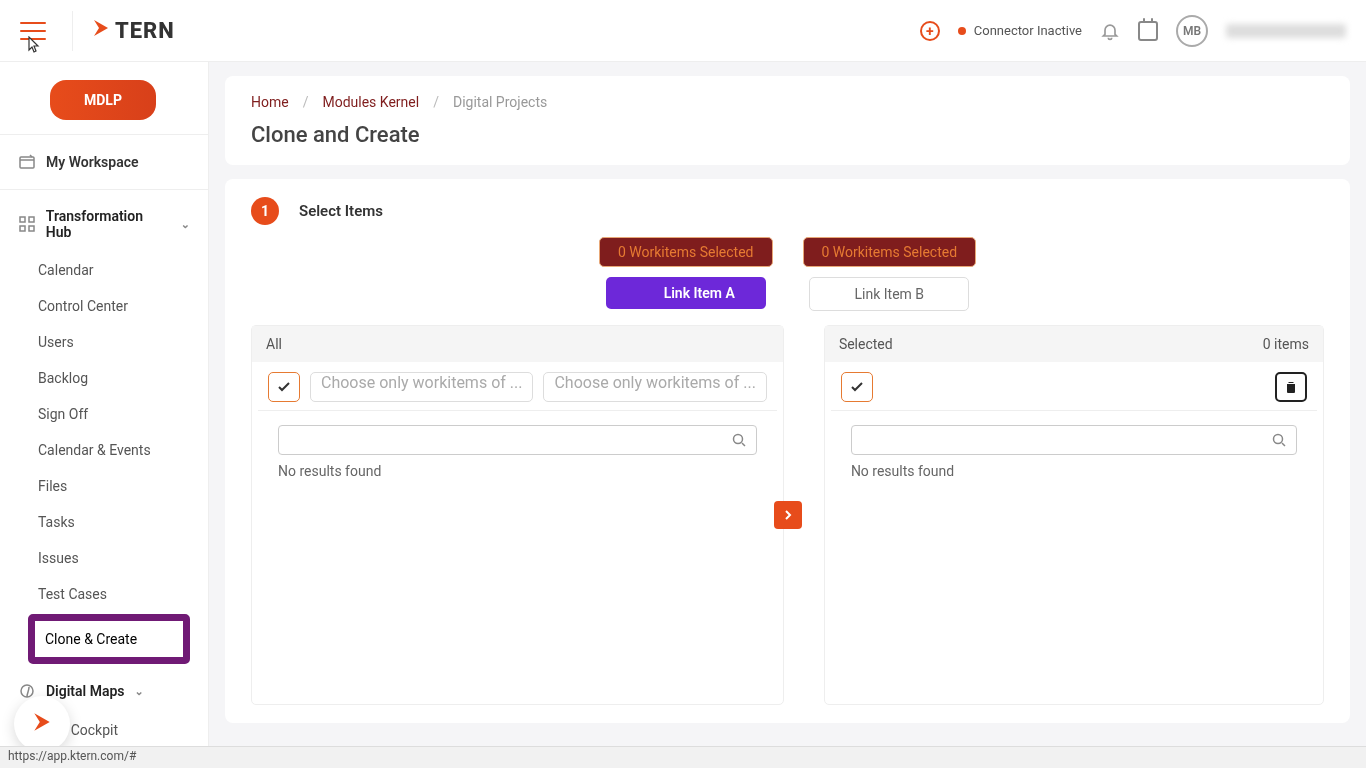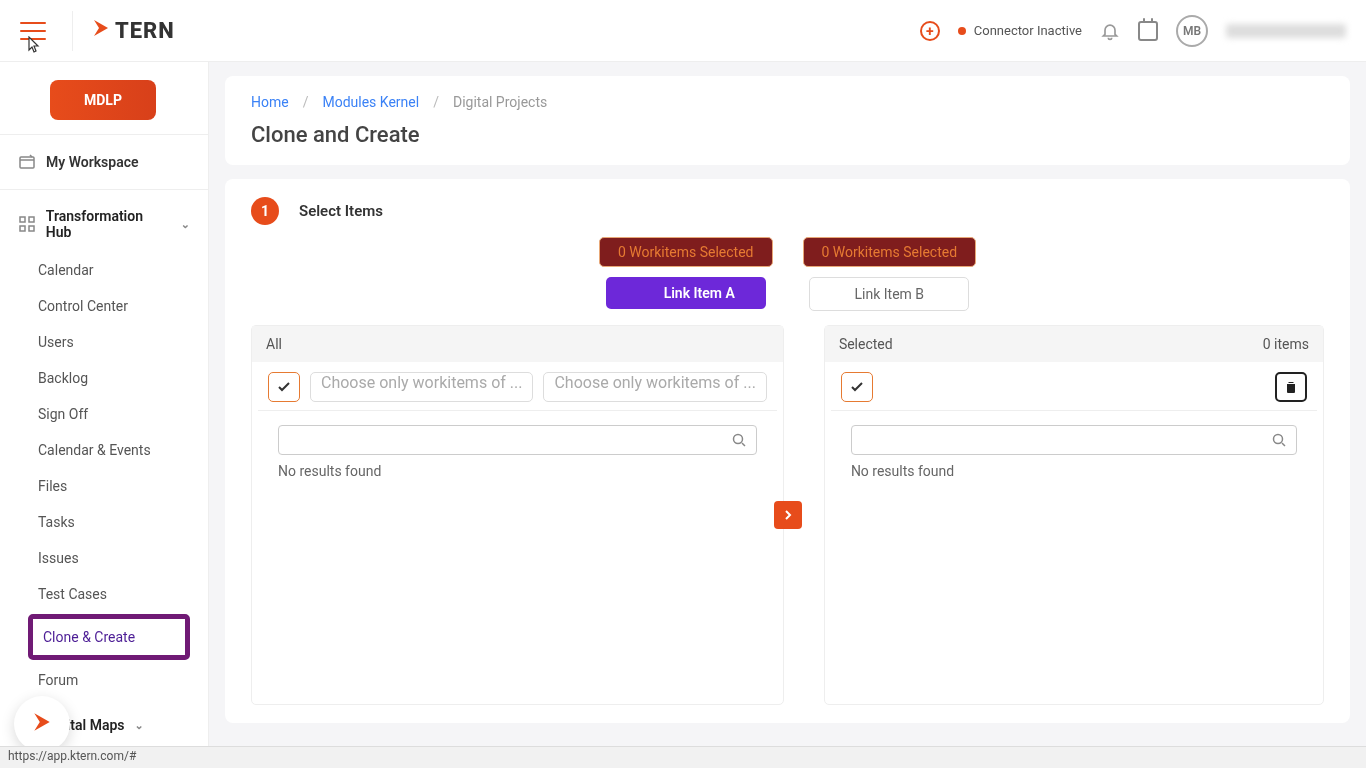--- a/index.html
+++ b/index.html
@@ -24,37 +24,37 @@
   .calendar-icon-wrap::after { right: 3px; }
   .avatar { width: 32px; height: 32px; border-radius: 50%; border: 2px solid #aaa; color: #777; display: flex; align-items: center; justify-content: center; font-size: 12px; font-weight: 600; }
   .blurred-name { color: #ccc; filter: blur(3px); width: 120px; height: 14px; background: #ddd; border-radius: 3px; }
 
   
   .layout { display: flex; height: calc(768px - 62px); }
   .sidebar { width: 209px; background: #fff; position: relative; overflow-y: auto; overflow-x: hidden; border-right: 1px solid #eee; }
   .sidebar::-webkit-scrollbar { width: 8px; }
   .sidebar::-webkit-scrollbar-thumb { background: #ccc; border-radius: 4px; }
   .sidebar-inner { padding-bottom: 60px; }
-  .mdlp-btn { background: linear-gradient(to right, #e74c1b, #d8401a); color: #fff; font-weight: 700; font-size: 14px; padding: 12px 28px; border-radius: 8px; margin: 18px auto 14px 50px; width: 106px; text-align: center; cursor: pointer; }
+  .mdlp-btn { background: linear-gradient(to right, #e74c1b, #d8401a); color: #fff; font-weight: 700; font-size: 14px; padding: 12px 28px; border-radius: 16px; margin: 18px auto 14px 50px; width: 106px; text-align: center; cursor: pointer; }
   .side-sep { height: 1px; background: #eee; margin: 6px 0; }
   .side-item { display: flex; align-items: center; padding: 12px 18px; color: #333; cursor: pointer; font-size: 14px; gap: 10px; }
   .side-item.section { font-weight: 600; color: #222; }
   .side-item.section .left { display: flex; align-items: center; gap: 10px; }
   .side-icon { width: 18px; height: 18px; color: #888; display: flex; align-items: center; justify-content: center; }
   .side-sub { padding: 10px 0 10px 38px; color: #555; cursor: pointer; font-size: 14px; }
-  .side-sub.active { border: 5px solid #701a75; border-radius: 5px; margin: 2px 18px 2px 28px; padding: 10px 0 10px 10px; color: #4c1d95; }
+  .side-sub.active { border: 7px solid #701a75; border-radius: 5px; margin: 2px 18px 2px 28px; padding: 10px 0 10px 10px; color: #000000; }
   .chev { color: #888; font-size: 11px; }
   .fab { position: absolute; left: 14px; bottom: 16px; width: 56px; height: 56px; border-radius: 50%; background: #fff; box-shadow: 0 4px 14px rgba(0,0,0,0.15); display: flex; align-items: center; justify-content: center; }
   .fab span { color: #e74c1b; font-size: 22px; font-weight: bold; }
 
   
   .main { flex: 1; padding: 14px 16px; overflow-y: auto; }
   .card { background: #fff; border-radius: 8px; padding: 18px 26px; margin-bottom: 14px; }
   .breadcrumb { color: #555; font-size: 14px; display: flex; align-items: center; gap: 14px; }
-  .breadcrumb .crumb { color: #3b82f6; }
+  .breadcrumb .crumb { color: #7f1d1d; }
   .breadcrumb .crumb.inactive { color: #999; }
   .breadcrumb .sep { color: #bbb; }
   .page-title { font-size: 22px; color: #444; margin-top: 12px; font-weight: 500; }
   .step-row { display: flex; align-items: center; gap: 20px; margin-bottom: 12px; }
   .step-badge { width: 28px; height: 28px; border-radius: 50%; background: #e74c1b; color: #fff; display: flex; align-items: center; justify-content: center; font-weight: 700; font-size: 14px; }
   .step-title { font-weight: 600; color: #333; font-size: 15px; }
   .link-controls { display: flex; justify-content: center; gap: 30px; margin: 6px 0 14px; }
   .link-col { display: flex; flex-direction: column; align-items: center; gap: 10px; }
   .badge-outline { border: 1px solid #e8a877; color: #e67a32; padding: 6px 18px; border-radius: 5px; font-size: 14px; background: #7f1d1d; min-width: 160px; text-align: center; }
   .link-btn { width: 160px; padding: 8px 0; border-radius: 5px; font-size: 14px; cursor: pointer; text-align: center; }
@@ -152,21 +152,20 @@
       <div class="side-sub">Control Center</div>
       <div class="side-sub">Users</div>
       <div class="side-sub">Backlog</div>
       <div class="side-sub">Sign Off</div>
       <div class="side-sub">Calendar &amp; Events</div>
       <div class="side-sub">Files</div>
       <div class="side-sub">Tasks</div>
       <div class="side-sub">Issues</div>
       <div class="side-sub">Test Cases</div>
       <div class="side-sub active">Clone &amp; Create</div>
-      <div class="side-sub">Forum</div>
       <div class="side-item section" style="margin-top:6px;">
         <span class="left">
           <span class="side-icon">
             <svg width="16" height="16" viewBox="0 0 16 16" fill="none" stroke="#888" stroke-width="1.5">
                 <circle cx="8" cy="8" r="6"></circle>
                 <path d="M8 14c0-4 2-6 2-10"></path>
               </svg>
           </span>
           <span>Digital Maps</span>
         </span>

